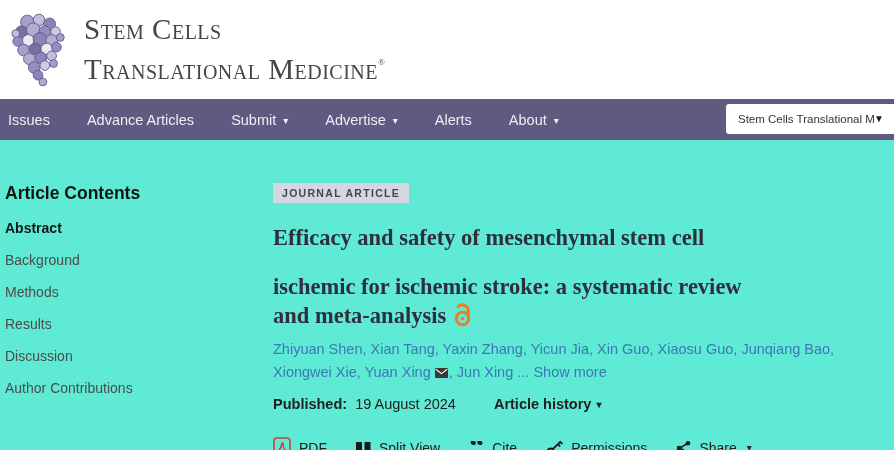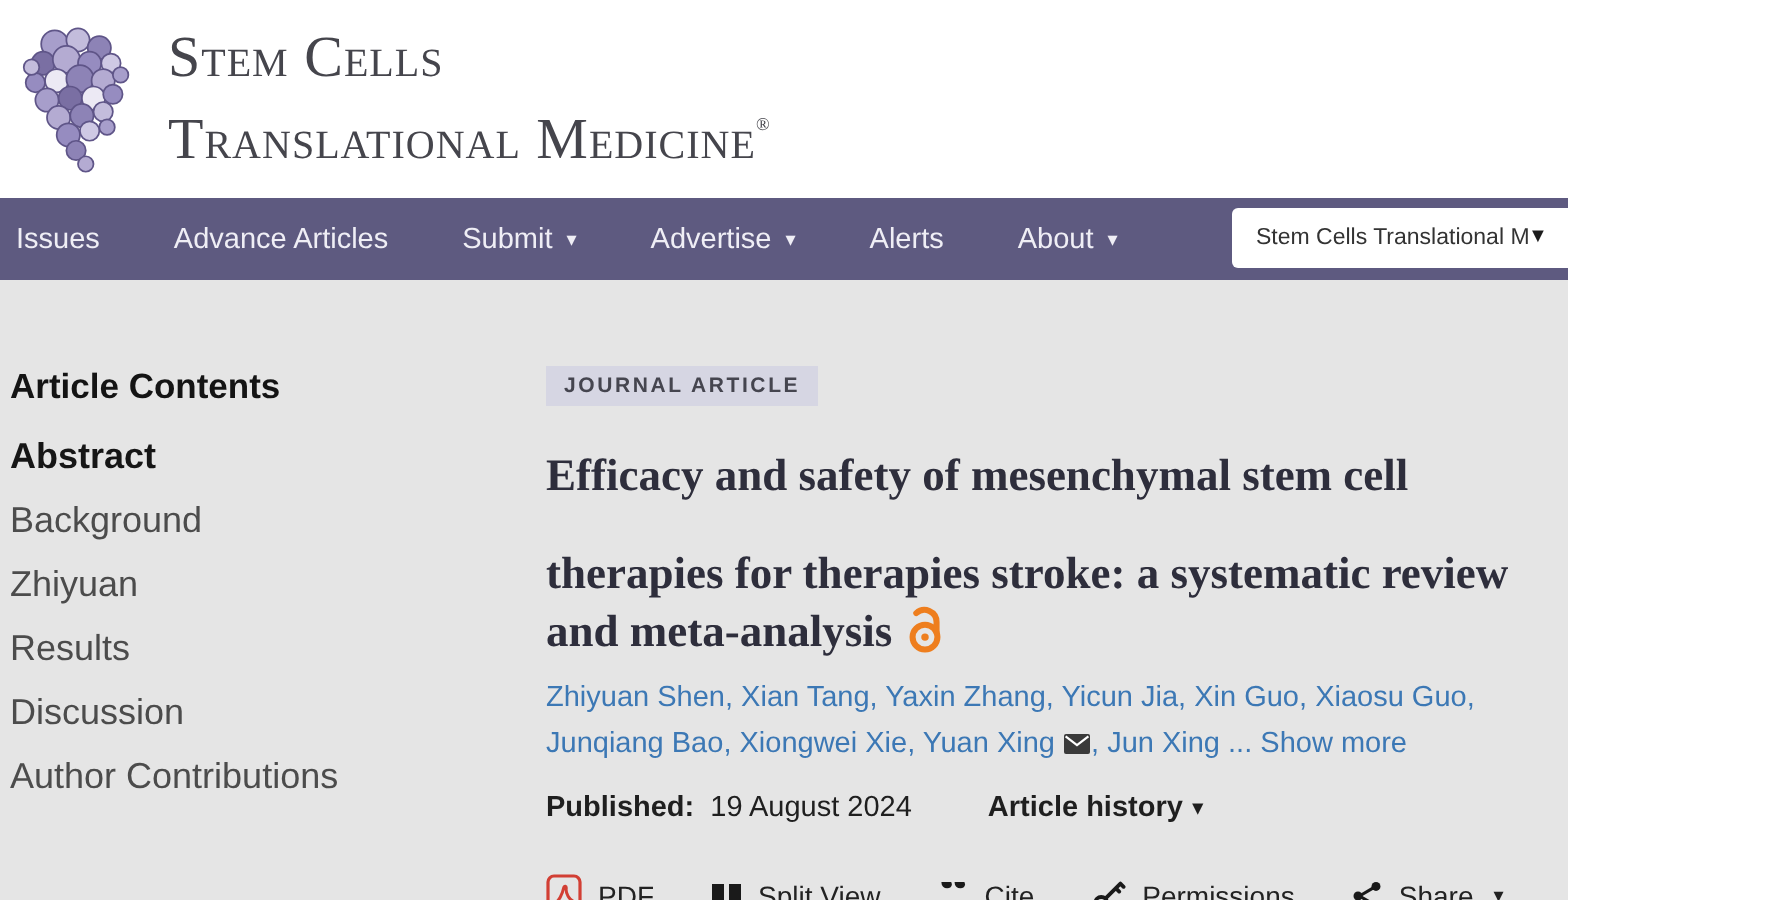--- a/index.html
+++ b/index.html
@@ -1,18 +1,18 @@
 <!DOCTYPE html>
 <html style="--nav_bg: #5e5a80; --badge_bg: #d6d6e3; --title_color: #2e2e3c; --link_blue: #3c78b5; --oa_orange: #ee7e1e; --pdf_red: #d23f34; --logo_text: #45454c;"><head>
 <meta charset="utf-8">
 <style>
   * { margin:0; padding:0; box-sizing:border-box; }
   html,body { background:#fff; }
   body { font-family:"Liberation Sans", sans-serif; }
-  .page { position:relative; width:784px; height:450px; overflow:hidden; background:#e5e5e5; }
+  .page { position:relative; width:894px; height:450px; overflow:hidden; background:#5eead4; }
 
   
   .site-header { height:99px; display:flex; align-items:center; padding-left:8px; background:#fff; }
   .logo { display:flex; align-items:center; text-decoration:none; cursor:pointer; }
   .logo-img { margin-top:2px; }
   .logo-text { margin-left:14px; font-family:"Liberation Serif", serif; font-variant:small-caps;
                color:var(--logo_text, #45454c); font-size:29px; line-height:33px; letter-spacing:0.5px; }
   .logo-text .reg { font-size:9px; vertical-align:14px; letter-spacing:0; }
 
   
@@ -23,21 +23,21 @@
   .ncaret { font-size:10px; margin-left:7px; display:inline-block; vertical-align:1px; }
   .journal-select { position:absolute; top:5px; right:-40px; width:208px; height:30px; background:#fff;
                     border-radius:3px; display:flex; align-items:center; padding-left:12px;
                     font-size:11.5px; color:#333; cursor:pointer; }
   .sel-caret { position:absolute; left:148px; top:9px; font-size:10px; color:#1c1c1c; }
 
   
   .page-body { display:flex; padding-top:43px; }
   .sidebar { width:273px; flex:none; padding-left:5px; }
   .toc-heading { font-size:17.5px; font-weight:700; color:#141414; margin-bottom:16px; }
-  .toc-item { display:block; font-size:18px; color:#4c4c4c; text-decoration:none; margin-bottom:15px;
+  .toc-item { display:block; font-size:14px; color:#4c4c4c; text-decoration:none; margin-bottom:15px;
               line-height:17px; cursor:pointer; }
   .toc-item.active { font-weight:700; color:#161616; }
 
   .main { flex:1; padding-right:14px; }
   .badge { display:inline-block; background:var(--badge_bg,#d6d6e3); color:#45454f; font-size:10.5px;
            letter-spacing:1.3px; padding:4px 9px 4px; font-weight:600; }
   .title { margin-top:9px; font-family:"Liberation Serif", serif; font-weight:700; font-size:22.5px;
            line-height:29px; color:var(--title_color,#2e2e3c); max-width:580px; }
   .title .tl { display:block;margin-top:20px; }
   .title .tl-last { display:block; }
@@ -119,32 +119,32 @@
       <span class="sel-caret">▼</span>
     </div>
   </nav>
 
   <div class="page-body">
 
     <aside class="sidebar">
       <div class="toc-heading">Article Contents</div>
       <a class="toc-item active">Abstract</a>
       <a class="toc-item">Background</a>
-      <a class="toc-item">Zhiyuan</a>
+      <a class="toc-item">Methods</a>
       <a class="toc-item">Results</a>
       <a class="toc-item">Discussion</a>
       <a class="toc-item">Author Contributions</a>
     </aside>
 
     <main class="main">
       <span class="badge">JOURNAL ARTICLE</span>
 
       <h1 class="title">
         <span class="tl">Efficacy and safety of mesenchymal stem cell</span>
-        <span class="tl">therapies for therapies stroke: a systematic review</span>
+        <span class="tl">ischemic for ischemic stroke: a systematic review</span>
         <span class="tl-last"><span>and meta-analysis</span><svg class="oa-icon" width="19" height="24" viewBox="0 0 21 27">
             <circle cx="10.5" cy="17.5" r="7" fill="none" stroke="#ee7e1e" stroke-width="3.4"></circle>
             <circle cx="10.5" cy="17.5" r="2.1" fill="#ee7e1e"></circle>
             <path d="M17 15 V9 A6.8 6.8 0 0 0 5.6 4" fill="none" stroke="#ee7e1e" stroke-width="3.4" stroke-linecap="round"></path>
           </svg></span>
       </h1>
 
       <div class="authors" id="authors"><a>Zhiyuan Shen</a>, <a>Xian Tang</a>, <a>Yaxin Zhang</a>, <a>Yicun Jia</a>, <a>Xin Guo</a>, <a>Xiaosu Guo</a>, <a>Junqiang Bao</a>, <a>Xiongwei Xie</a>, <a>Yuan Xing</a><span class="env-icon"><svg width="13" height="10" viewBox="0 0 13 10">
               <rect width="13" height="10" rx="1" fill="#3a3a3a"></rect>
               <path d="M0.8 1.2 L6.5 5.6 L12.2 1.2" stroke="#ffffff" stroke-width="1.1" fill="none"></path>

